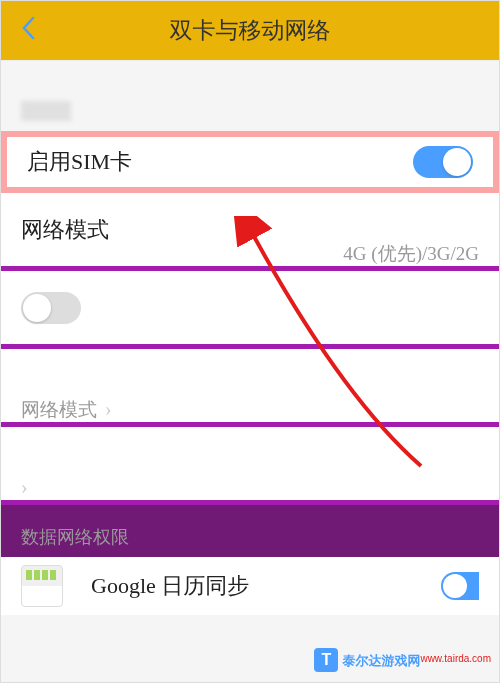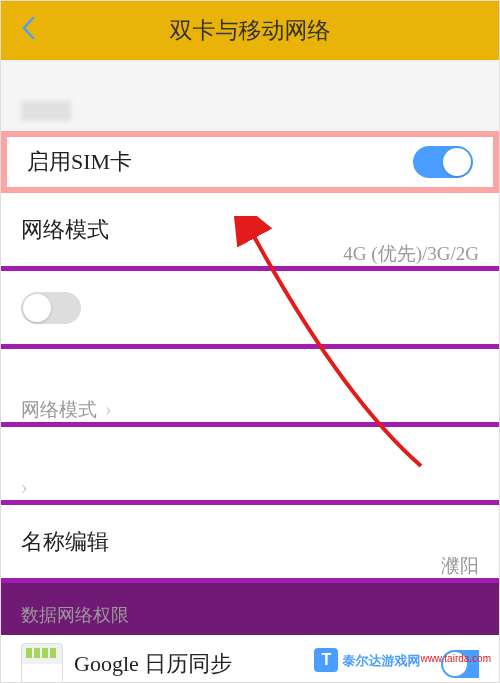--- a/index.html
+++ b/index.html
@@ -113,21 +113,21 @@
       padding: 20px 20px 8px;
       font-size: 18px;
       color: #999;
       background: #701a75;
     }
     .app-row {
       display: flex;
       align-items: center;
       padding: 8px 20px;
       background: #fff;
-      gap: 11px;
+      gap: 28px;
     }
     .app-icon {
       width: 42px;
       height: 42px;
       background: linear-gradient(to bottom, #f0f0f0 50%, #fff 50%);
       border: 1px solid #ddd;
       position: relative;
       border-radius: 4px;
     }
     .app-icon::before {
@@ -247,24 +247,20 @@
       <span class="chevron">›</span>
     </span>
   </div>
 
   <div class="row">
     <span class="row-value">
       <span class="chevron">›</span>
     </span>
   </div>
 
-  <div class="row">
-    <span class="row-label">名称编辑</span>
-    <span class="row-value">濮阳</span>
-  </div>
 </div>
 
 <div class="section-header">数据网络权限</div>
 
 <div class="app-row">
   <div class="app-icon"></div>
   <span class="app-label">Google 日历同步</span>
   <div class="toggle-partial"></div>
 </div>
 

